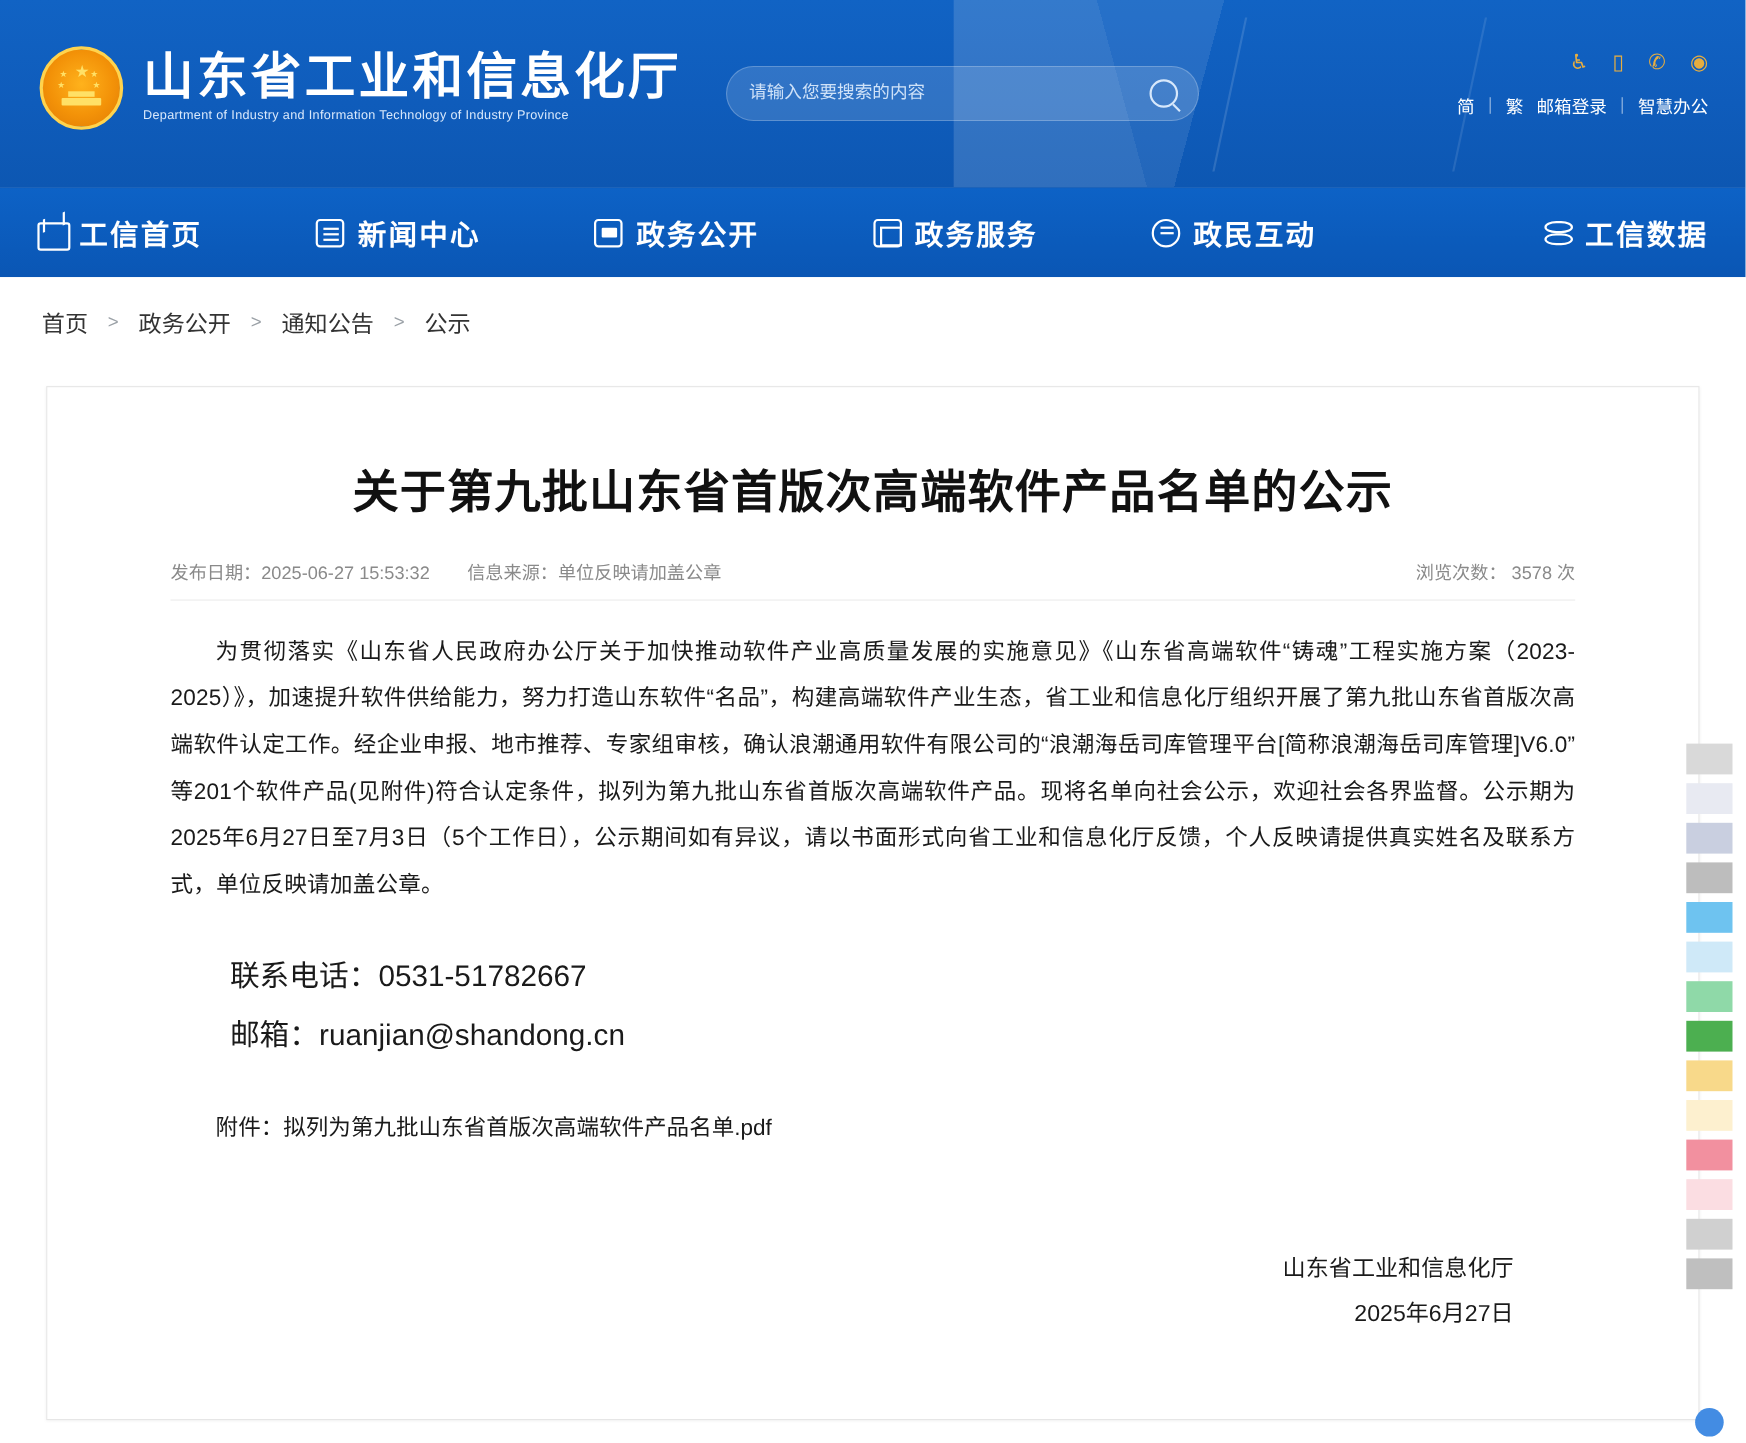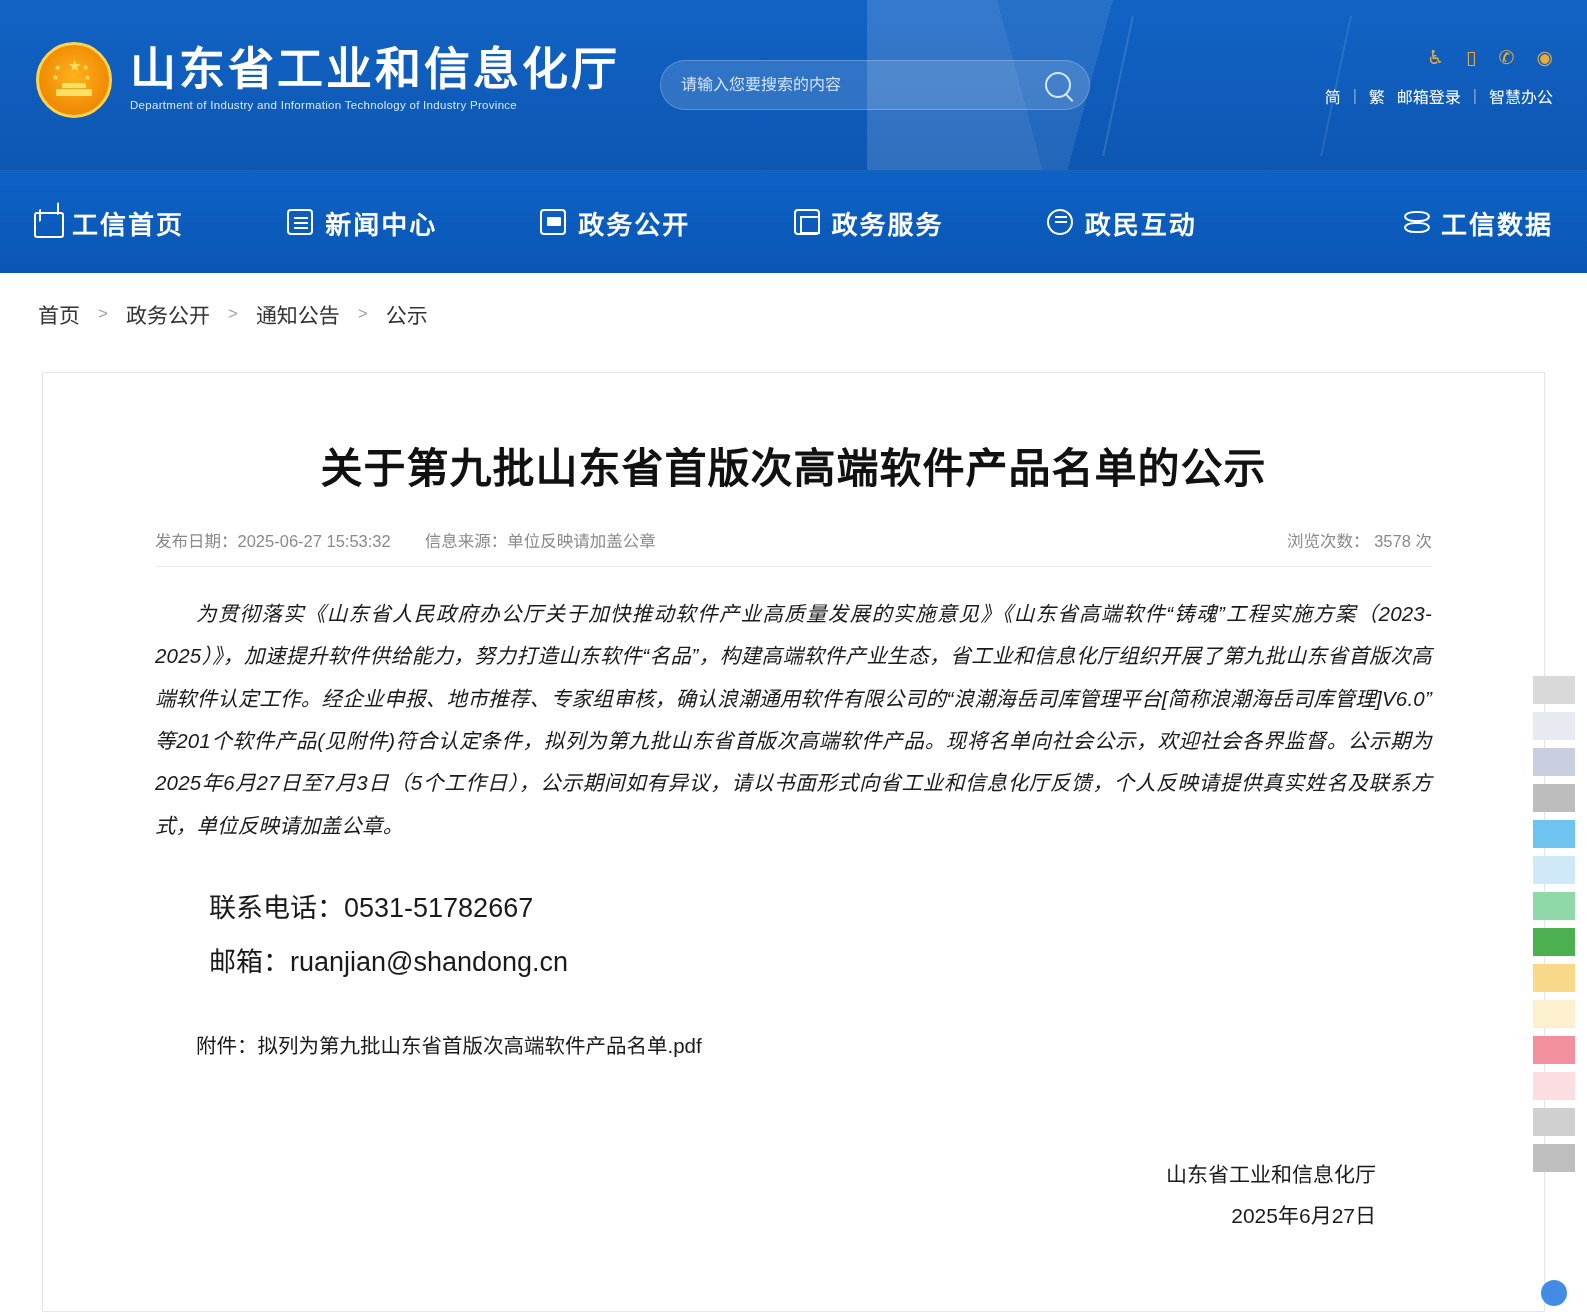--- a/index.html
+++ b/index.html
@@ -139,21 +139,21 @@
     display: flex;
     align-items: center;
     gap: 12px;
     color: #ffffff;
     font-size: 16px;
   }
   .top-links .sep { color: rgba(255,255,255,.45); }
 
   
   .nav {
-    height: 103px;
+    height: 82px;
     background: #0b63c9;
     background: linear-gradient(180deg,#0d62c6 0%, #0a56b4 100%);
     display: flex;
     align-items: center;
     padding: 0 34px;
     border-top: 1px solid rgba(255,255,255,0.08);
   }
   .nav-item {
     flex: 1;
     display: flex;
@@ -285,21 +285,21 @@
     background: #ececec;
     margin-bottom: 26px;
   }
   .body-text {
     font-size: 20.5px;
     line-height: 2.07;
     color: #1a1a1a;
     text-align: justify;
     letter-spacing: .2px;
   }
-  .body-text .indent { text-indent: 2em; display: block; font-style: italic; }
+  .body-text .indent { text-indent: 2em; display: block; }
   .contact-block {
     margin-top: 34px;
     font-size: 27px;
     line-height: 2.0;
     color: #1a1a1a;
     padding-left: 2em;
   }
   .attach-block {
     margin-top: 40px;
     font-size: 20.5px;

